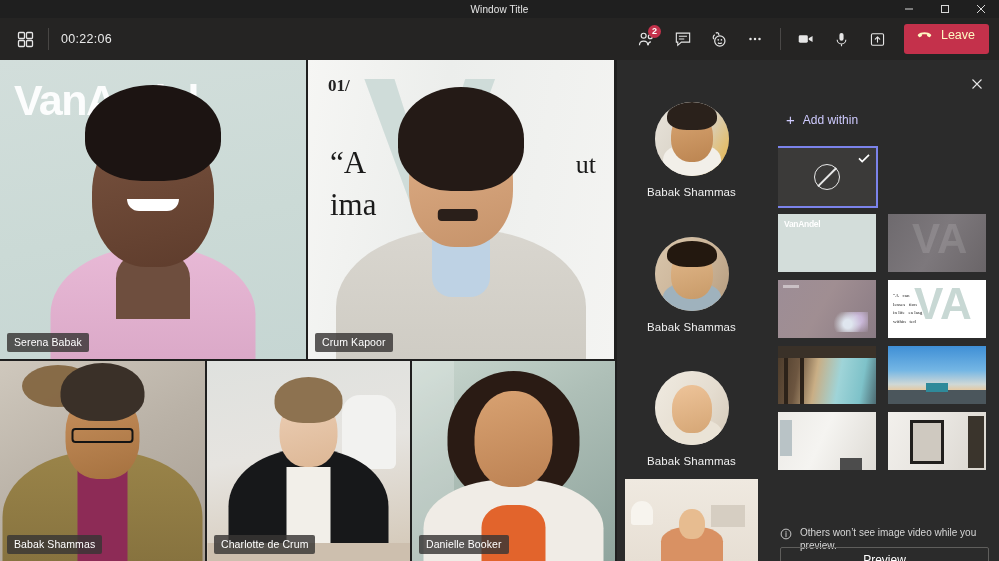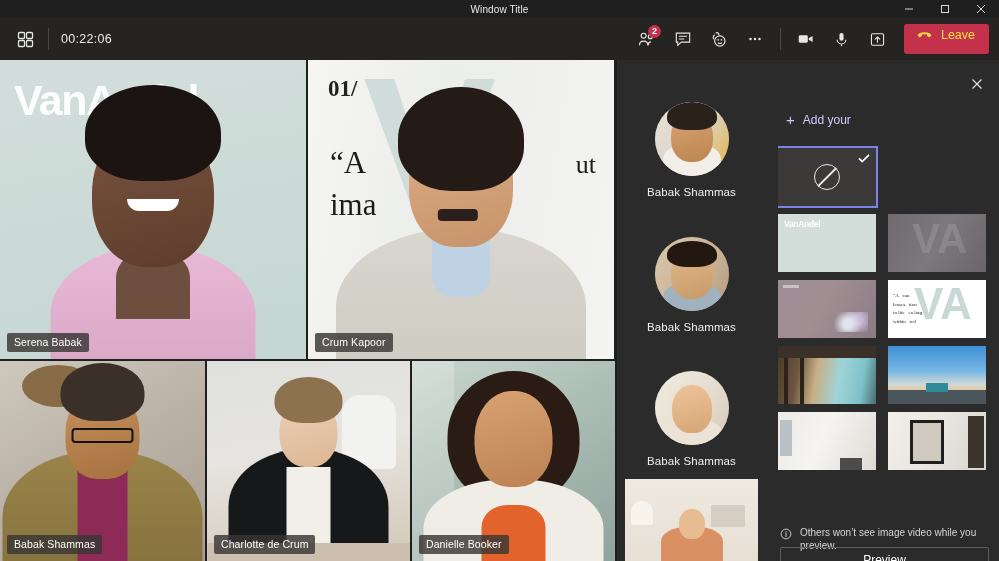--- a/index.html
+++ b/index.html
@@ -38,21 +38,21 @@
     display:flex; align-items:center; justify-content:center; color:#e6e6e6;
   }
   .badge {
     position:absolute; top:1px; right:2px; min-width:13px; height:13px; padding:0 3px;
     background:#c4314b; color:#fff; border-radius:7px; font-size:9px; line-height:13px;
     text-align:center; font-weight:600;
   }
   .tb-sep { width:1px; height:22px; background:#4a4847; margin:0 9px; }
   .leave-btn {
     display:flex; align-items:center; gap:8px; height:30px; padding:0 14px 8px 12px;
-    background:#c4314b; color:#fde047; border-radius:3px; font-size:12.5px; margin-left:10px;
+    background:#c4314b; color:#fef9c3; border-radius:3px; font-size:12.5px; margin-left:10px;
   }
 
   
   .stage { position:absolute; top:60px; left:0; width:617px; height:501px; background:#1f1f1f; }
   .tile { position:absolute; overflow:hidden; background:#2b2b2b; }
   .tile .bgimg { position:absolute; inset:0; }
   .namechip {
     position:absolute; left:7px; bottom:7px;
     background:rgba(56,54,53,.82); color:#fff; font-size:10.5px;
     padding:3px 7px 4px 7px; border-radius:2px; letter-spacing:.1px;
@@ -224,21 +224,21 @@
         <div class="p-head" style="width:122px;height:148px;bottom:92px;background:linear-gradient(165deg,#7a5440 0%,#5e3c2c 100%);border-radius:50% 50% 44% 44%;"></div>
         <div class="p-hair" style="width:136px;height:96px;bottom:178px;background:#1c1412;"></div>
         <div style="position:absolute;left:50%;transform:translateX(-50%);bottom:148px;width:52px;height:12px;background:#ffffff;border-radius:0 0 14px 14px;"></div>
       </div>
       <div class="namechip">Serena Babak</div>
     </div>
 
     <div class="tile" style="left:308px; top:0; width:306px; height:299px;">
       <div class="bgimg" style="background:linear-gradient(100deg,#f6f6f4 0%,#eceeec 40%,#f4f4f2 100%);"></div>
       <div style="position:absolute;left:55px;top:-12px;font-size:200px;font-weight:700;color:#cfdcd9;line-height:1;font-family:'Liberation Sans',sans-serif;">V</div>
-      <div style="position:absolute;left:20px;top:16px;font-size:23px;color:#222;font-family:'Liberation Serif',serif;font-weight:700;">01/</div>
+      <div style="position:absolute;left:20px;top:16px;font-size:17px;color:#222;font-family:'Liberation Serif',serif;font-weight:700;">01/</div>
       <div style="position:absolute;left:22px;top:82px;font-size:31px;color:#1a1a1a;font-family:'Liberation Serif',serif;line-height:1.35;">“A<br>ima</div>
       <div style="position:absolute;right:18px;top:90px;font-size:26px;color:#1a1a1a;font-family:'Liberation Serif',serif;">ut</div>
       <div class="person" style="width:306px;height:299px;">
         <div class="p-body" style="width:250px;height:130px;bottom:0;background:linear-gradient(180deg,#d9d6cf 0%,#cfccc4 100%);"></div>
         <div style="position:absolute;left:50%;transform:translateX(-50%);bottom:62px;width:58px;height:70px;background:#bed2e4;border-radius:6px 6px 20px 20px;"></div>
         <div class="p-head" style="width:104px;height:128px;bottom:112px;background:linear-gradient(165deg,#e0b089 0%,#c6936a 100%);border-radius:48% 48% 44% 44%;"></div>
         <div class="p-hair" style="width:126px;height:104px;bottom:168px;background:#241a16;"></div>
         <div style="position:absolute;left:50%;transform:translateX(-58%);bottom:138px;width:40px;height:12px;background:#2a1f1a;border-radius:4px;"></div>
       </div>
       <div class="namechip">Crum Kapoor</div>
@@ -329,21 +329,21 @@
     <div class="panel-head">
       <div class="panel-close">
         <svg width="12" height="12" viewBox="0 0 12 12">
             <path d="M1.5 1.5l9 9M10.5 1.5l-9 9" stroke="currentColor" stroke-width="1.1"></path>
           </svg>
       </div>
     </div>
 
     <div class="add-image" style="top:48px;">
       <span class="plus">+</span>
-      <span>Add your</span>
+      <span>Add within</span>
     </div>
 
     <div class="thumbgrid">
 
       <div class="thumb sel" style="left:0; top:11px;">
         <div class="thumb-inner" style="background:#3b3a39;"></div>
         <div class="none-circle">
             <span class="none-slash"></span>
           </div>
         <svg class="check" width="14" height="14" viewBox="0 0 14 14" fill="none" stroke="#ffffff" stroke-width="1.7">

